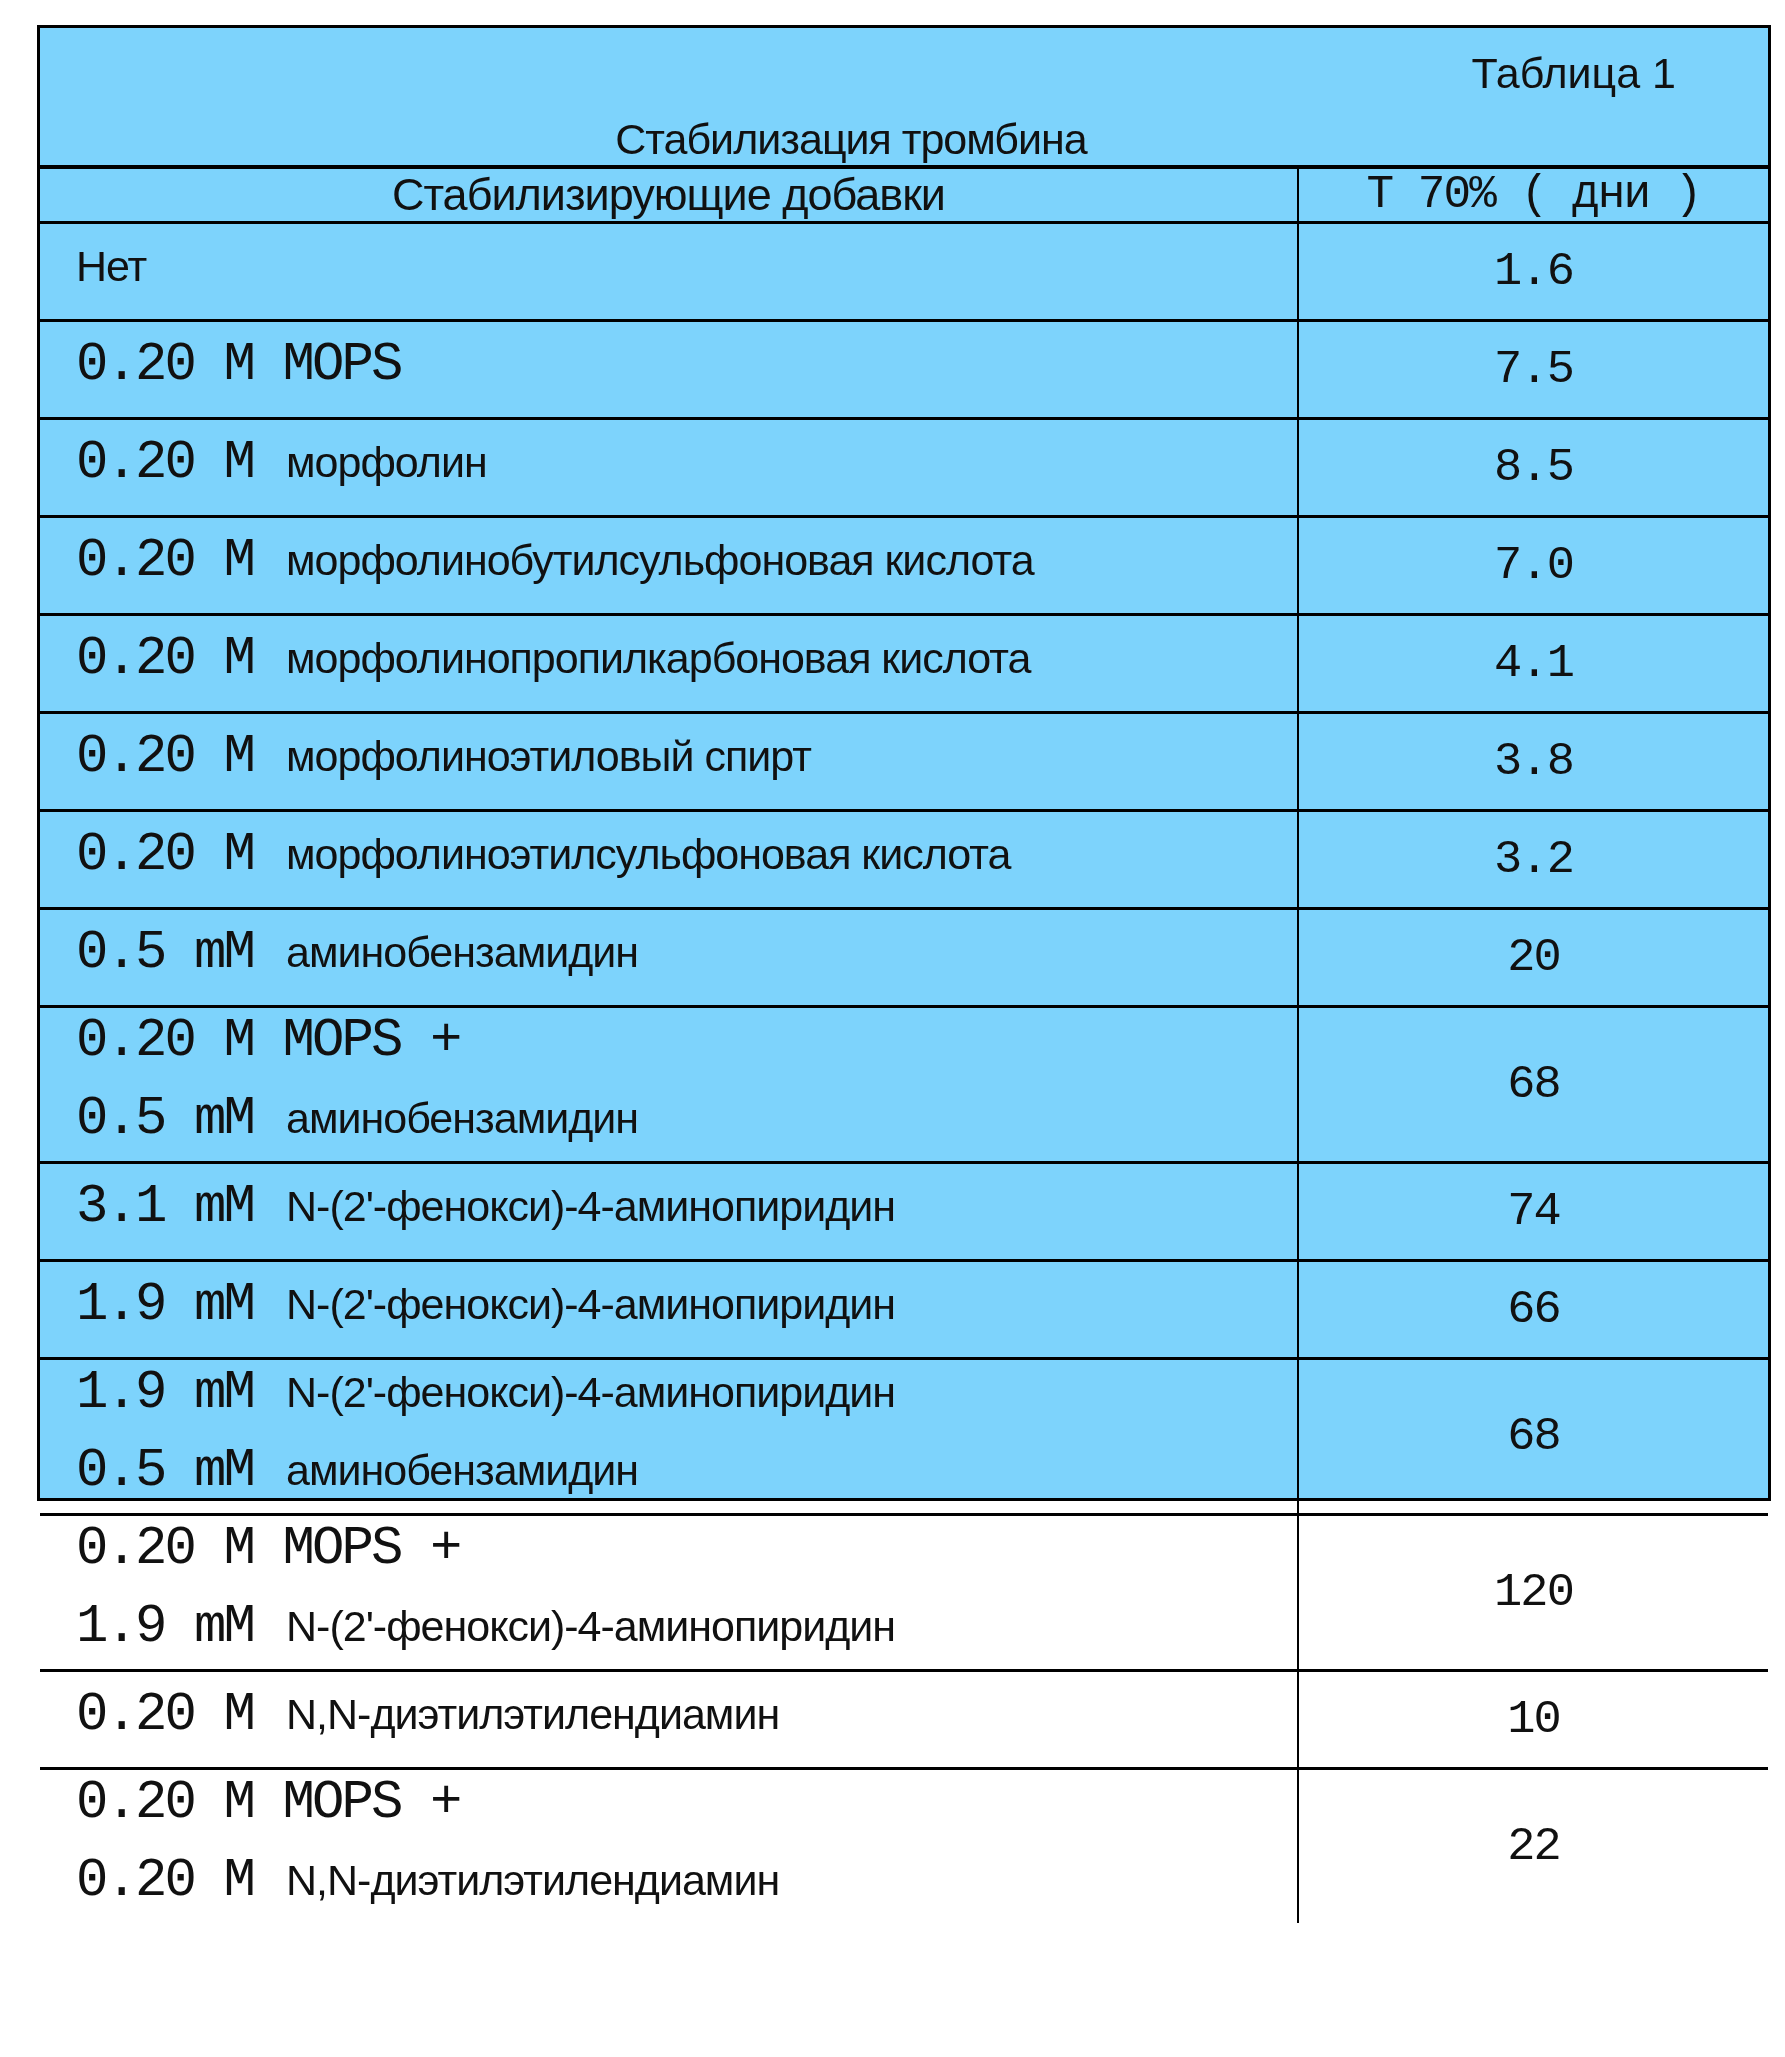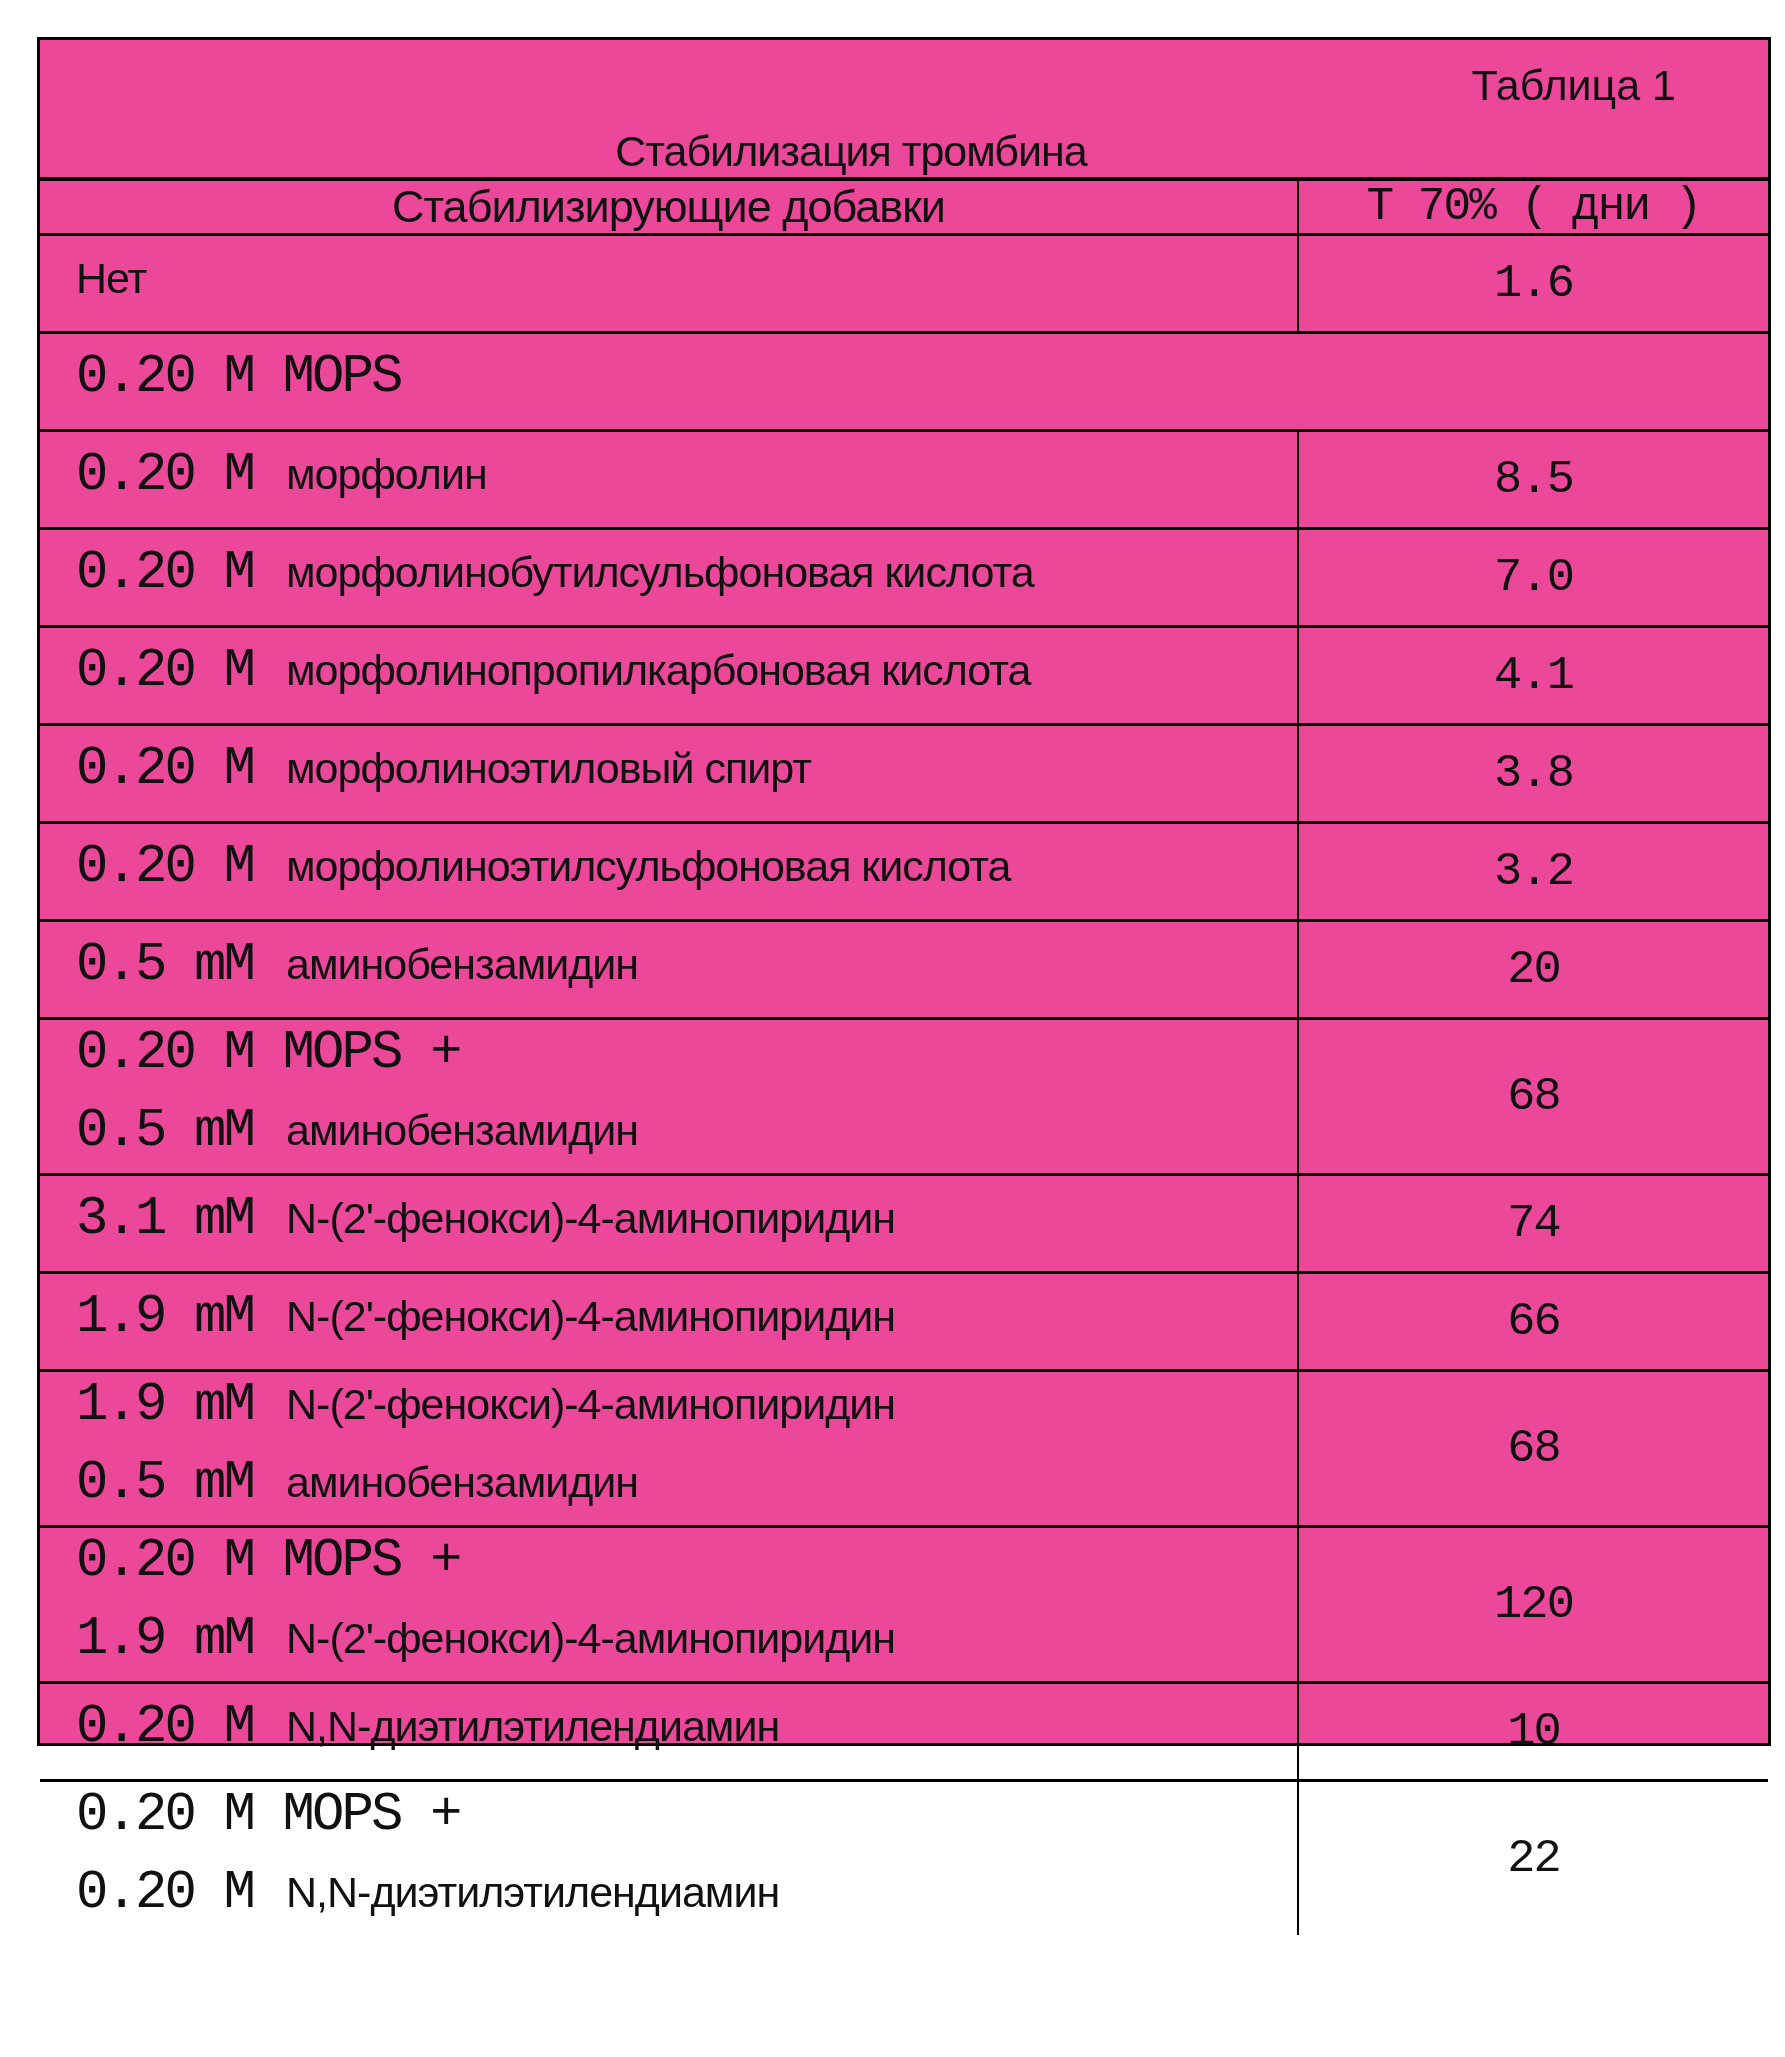--- a/index.html
+++ b/index.html
@@ -6,24 +6,24 @@
   html, body { background: #ffffff; }
   body {
     width: 1785px; height: 2058px;
     position: relative;
     font-family: "Liberation Sans", sans-serif;
     color: #111111;
     overflow: hidden;
   }
   .scan-table {
     position: absolute;
-    left: 37px; top: 37px;
-    width: 1734px; height: 1709px;
+    left: 37px; top: 25px;
+    width: 1734px; height: 1476px;
     border: 3.9px solid #000;
-    background: #ec4899;
+    background: #7dd3fc;
     display: flex;
     flex-direction: column;
   }
   
   .title-block {
     height: 175px;
     padding-top: 19.3px;
     display: flex;
     flex-direction: column;
   }
@@ -116,20 +116,21 @@
       <div class="row body-row h1">
         <div class="cell-left">
           <div class="line"><span class="name">Нет</span></div>
         </div>
         <div class="cell-right value-cell mono">1.6</div>
       </div>
       <div class="row body-row h1">
         <div class="cell-left">
           <div class="line"><span class="mono amount">0.20 M MOPS</span></div>
         </div>
+        <div class="cell-right value-cell mono">7.5</div>
       </div>
       <div class="row body-row h1">
         <div class="cell-left">
           <div class="line"><span class="mono amount">0.20 M</span><span class="name">морфолин</span></div>
         </div>
         <div class="cell-right value-cell mono">8.5</div>
       </div>
       <div class="row body-row h1">
         <div class="cell-left">
           <div class="line"><span class="mono amount">0.20 M</span><span class="name">морфолинобутилсульфоновая кислота</span></div>

